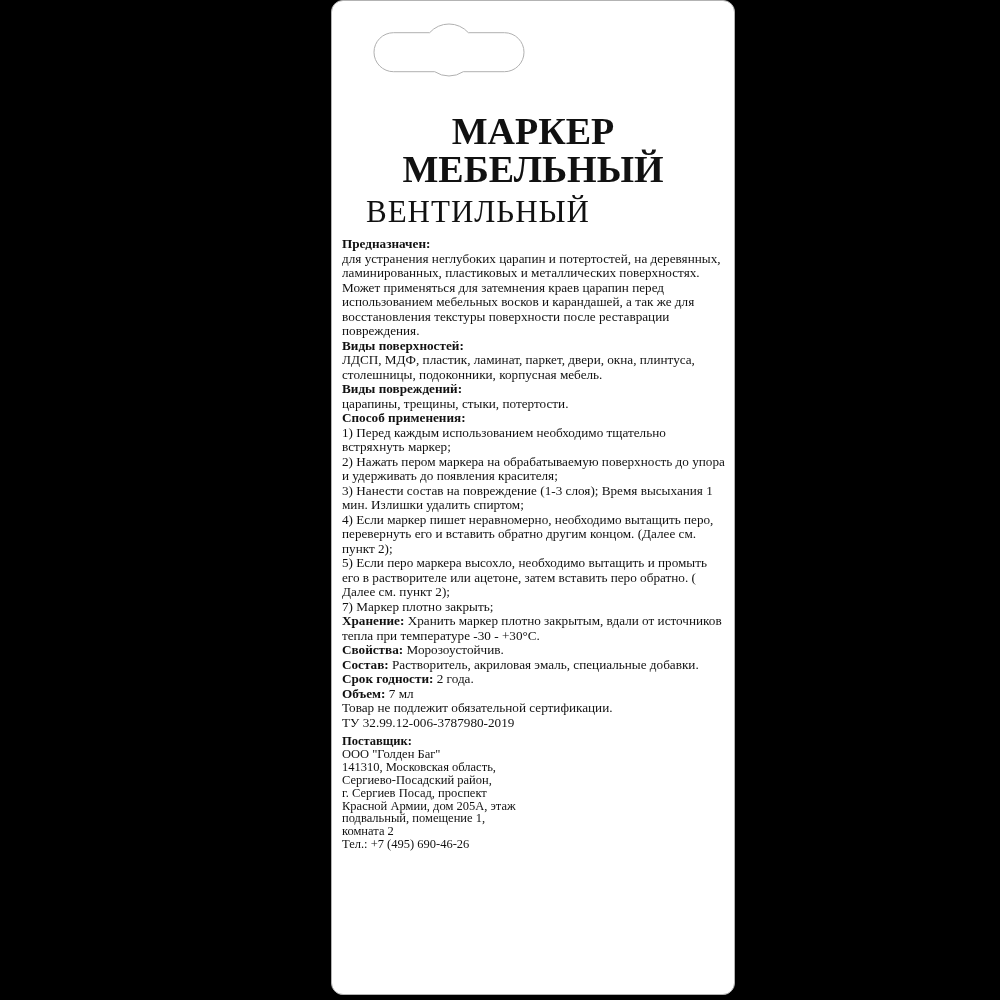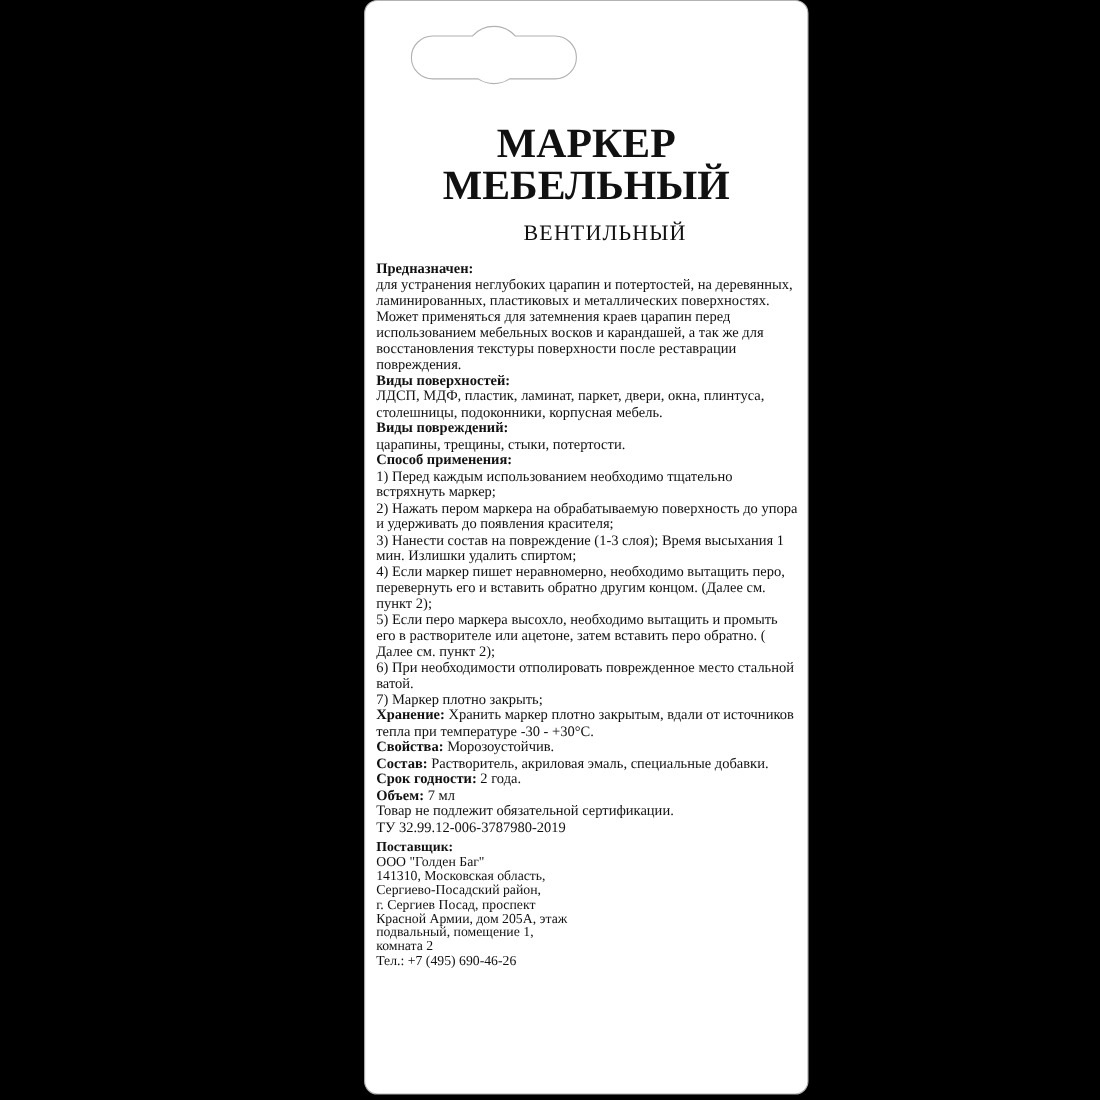--- a/index.html
+++ b/index.html
@@ -30,23 +30,22 @@
   .title {
     margin-top: 111px;
     text-align: center;
     font-weight: bold;
     font-size: 38px;
     line-height: 38px;
     color: #111111;
   }
   .subtitle {
     margin-top: 11px;
-    text-align: center;
     font-weight: normal;
-    font-size: 20px;
+    font-size: 31px;
     line-height: 26px;
     letter-spacing: 1px;
     color: #111111;
     padding-left: 34px;
   }
   .body-text {
     margin-top: 12px;
     padding: 0 9px 0 10px;
     font-size: 13.2px;
     line-height: 14.5px;
@@ -101,21 +100,20 @@
       <div>царапины, трещины, стыки, потертости.</div>
     </div>
 
     <div>
       <div class="bold">Способ применения:</div>
       <div>1) Перед каждым использованием необходимо тщательно встряхнуть маркер;</div>
       <div>2) Нажать пером маркера на обрабатываемую поверхность до упора и удерживать до появления красителя;</div>
       <div>3) Нанести состав на повреждение (1-3 слоя); Время высыхания 1 мин. Излишки удалить спиртом;</div>
       <div>4) Если маркер пишет неравномерно, необходимо вытащить перо, перевернуть его и вставить обратно другим концом. (Далее см. пункт 2);</div>
       <div>5) Если перо маркера высохло, необходимо вытащить и промыть его в растворителе или ацетоне, затем вставить перо обратно. ( Далее см. пункт 2);</div>
-      <div>6) При необходимости отполировать поврежденное место стальной ватой.</div>
       <div>7) Маркер плотно закрыть;</div>
     </div>
 
     <div><span class="bold">Хранение:</span> <span>Хранить маркер плотно закрытым, вдали от источников тепла при температуре -30 - +30°С.</span></div>
 
     <div><span class="bold">Свойства:</span> <span>Морозоустойчив.</span></div>
 
     <div><span class="bold">Состав:</span> <span>Растворитель, акриловая эмаль, специальные добавки.</span></div>
 
     <div><span class="bold">Срок годности:</span> <span>2 года.</span></div>

